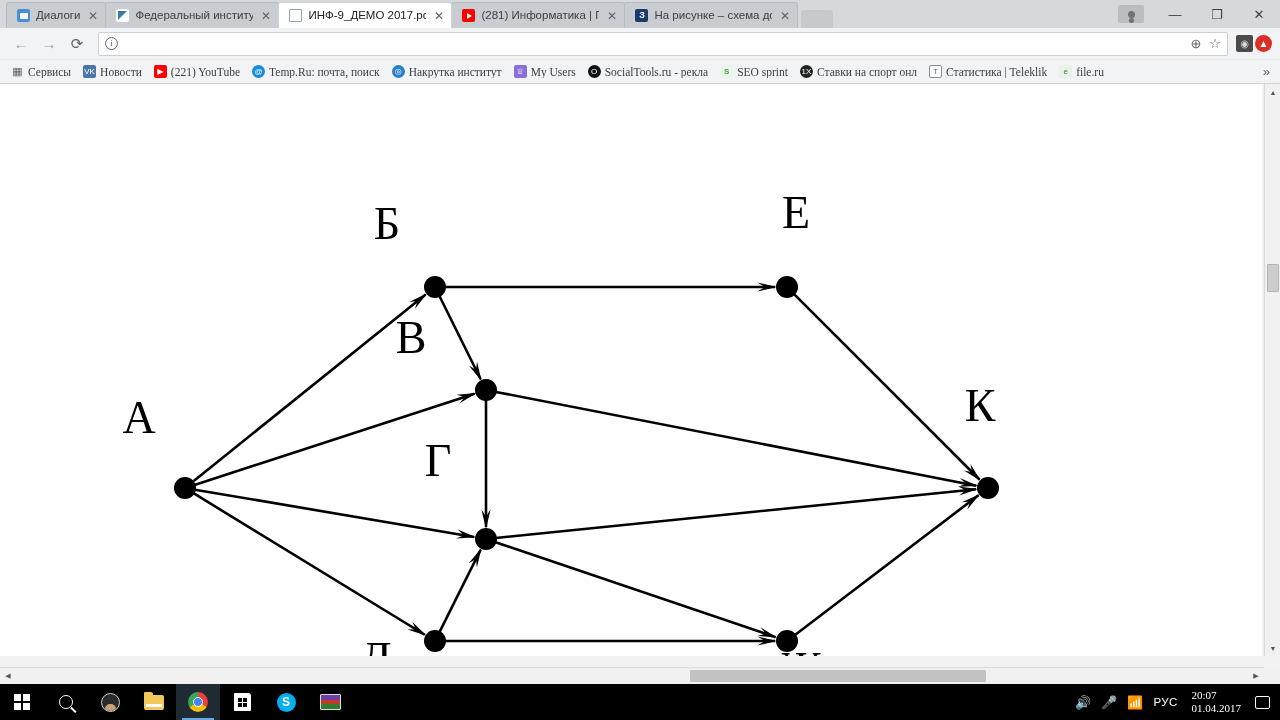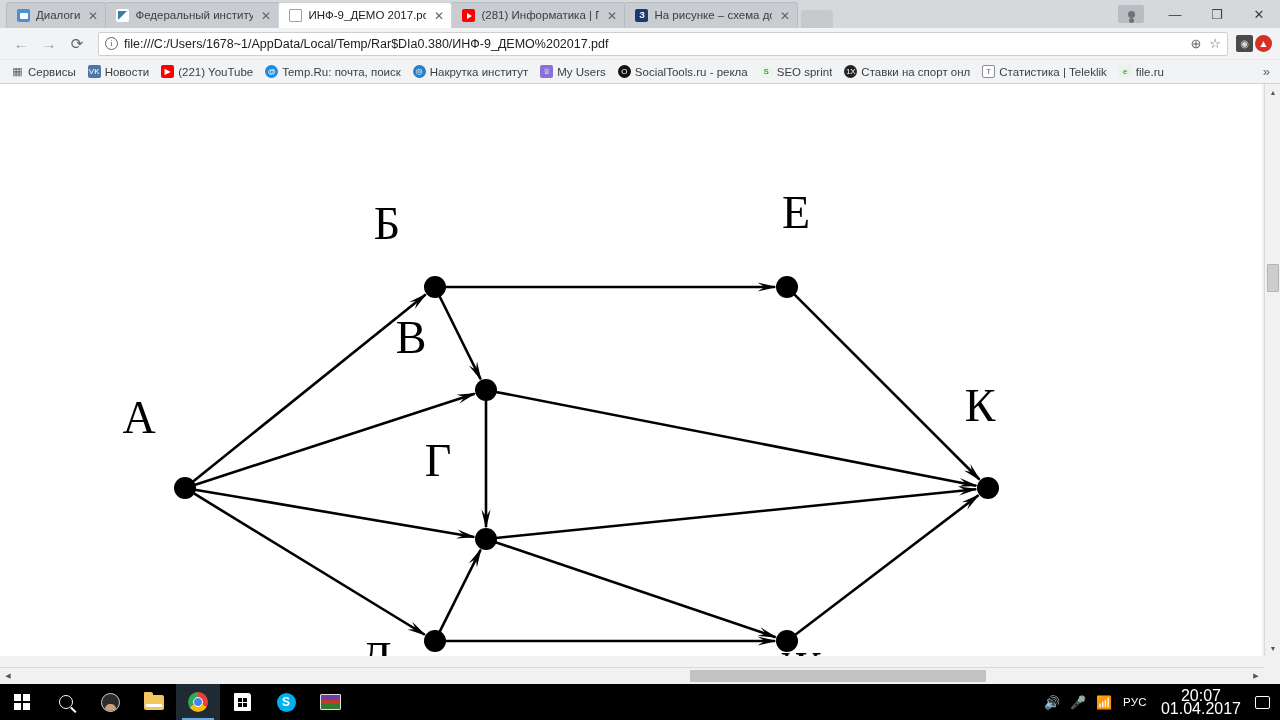--- a/index.html
+++ b/index.html
@@ -170,21 +170,21 @@
     padding: 0 6px; gap: 2px;
     border-bottom: 1px solid #cfd2d5;
     font-size: 11.5px; color: #3c4043;
     overflow: hidden;
   }
   .bm {
     display: flex; align-items: center; gap: 4px;
     padding: 2px 5px; border-radius: 2px;
     white-space: nowrap; flex: 0 0 auto;
   }
-  .bm-label { max-width: 120px; overflow: hidden; display: inline-block; }
+  .bm-label { max-width: 120px; overflow: hidden; display: inline-block; font-family: Liberation Serif, serif; }
   .bm-ico {
     width: 13px; height: 13px; flex: 0 0 auto; border-radius: 2px;
     display: flex; align-items: center; justify-content: center;
     font-size: 8px; color: #fff; line-height: 1;
   }
   .ico-apps {
     background: transparent; color: #5f6368; font-size: 11px;
   }
   .ico-vk { background: #4a76a8; }
   .ico-yt { background: #ff0000; }
@@ -338,22 +338,23 @@
     border: 1px solid #ddd; border-radius: 1px;
   }
 
   .tray {
     margin-left: auto; display: flex; align-items: center;
     gap: 10px; padding-right: 6px; color: #fff; font-size: 11px;
   }
   .tray-ico { color: #fff; font-size: 13px; line-height: 1; }
   .tray-lang { font-size: 11.5px; letter-spacing: 0.3px; }
   .tray-clock {
-    text-align: center; font-size: 16px; line-height: 13px;
+    font-size: 11px; line-height: 13px;
     padding: 0 4px;
+    font-family: Liberation Serif, serif;
   }
   .tray-notif {
     width: 15px; height: 13px; border: 1.4px solid #fff; border-radius: 2px;
     margin-right: 4px;
   }
 </style>
 </head>
 <body>
 
 <div id="app">
@@ -403,21 +404,20 @@
       </div>
     </div>
 
     <div class="toolbar">
       <div class="nav-btn">←</div>
       <div class="nav-btn">→</div>
       <div class="nav-btn enabled">⟳</div>
 
       <div class="omnibox">
         <span class="info-icon">i</span>
-        <span class="omnibox-url">file:///C:/Users/1678~1/AppData/Local/Temp/Rar$DIa0.380/ИНФ-9_ДЕМО%202017.pdf</span>
         <span class="omni-right">
           <span class="zoom-icon">⊕</span>
           <span class="star-icon">☆</span>
         </span>
       </div>
 
       <div class="ext-dark">◉</div>
       <div class="ext-red">▲</div>
     </div>
 

